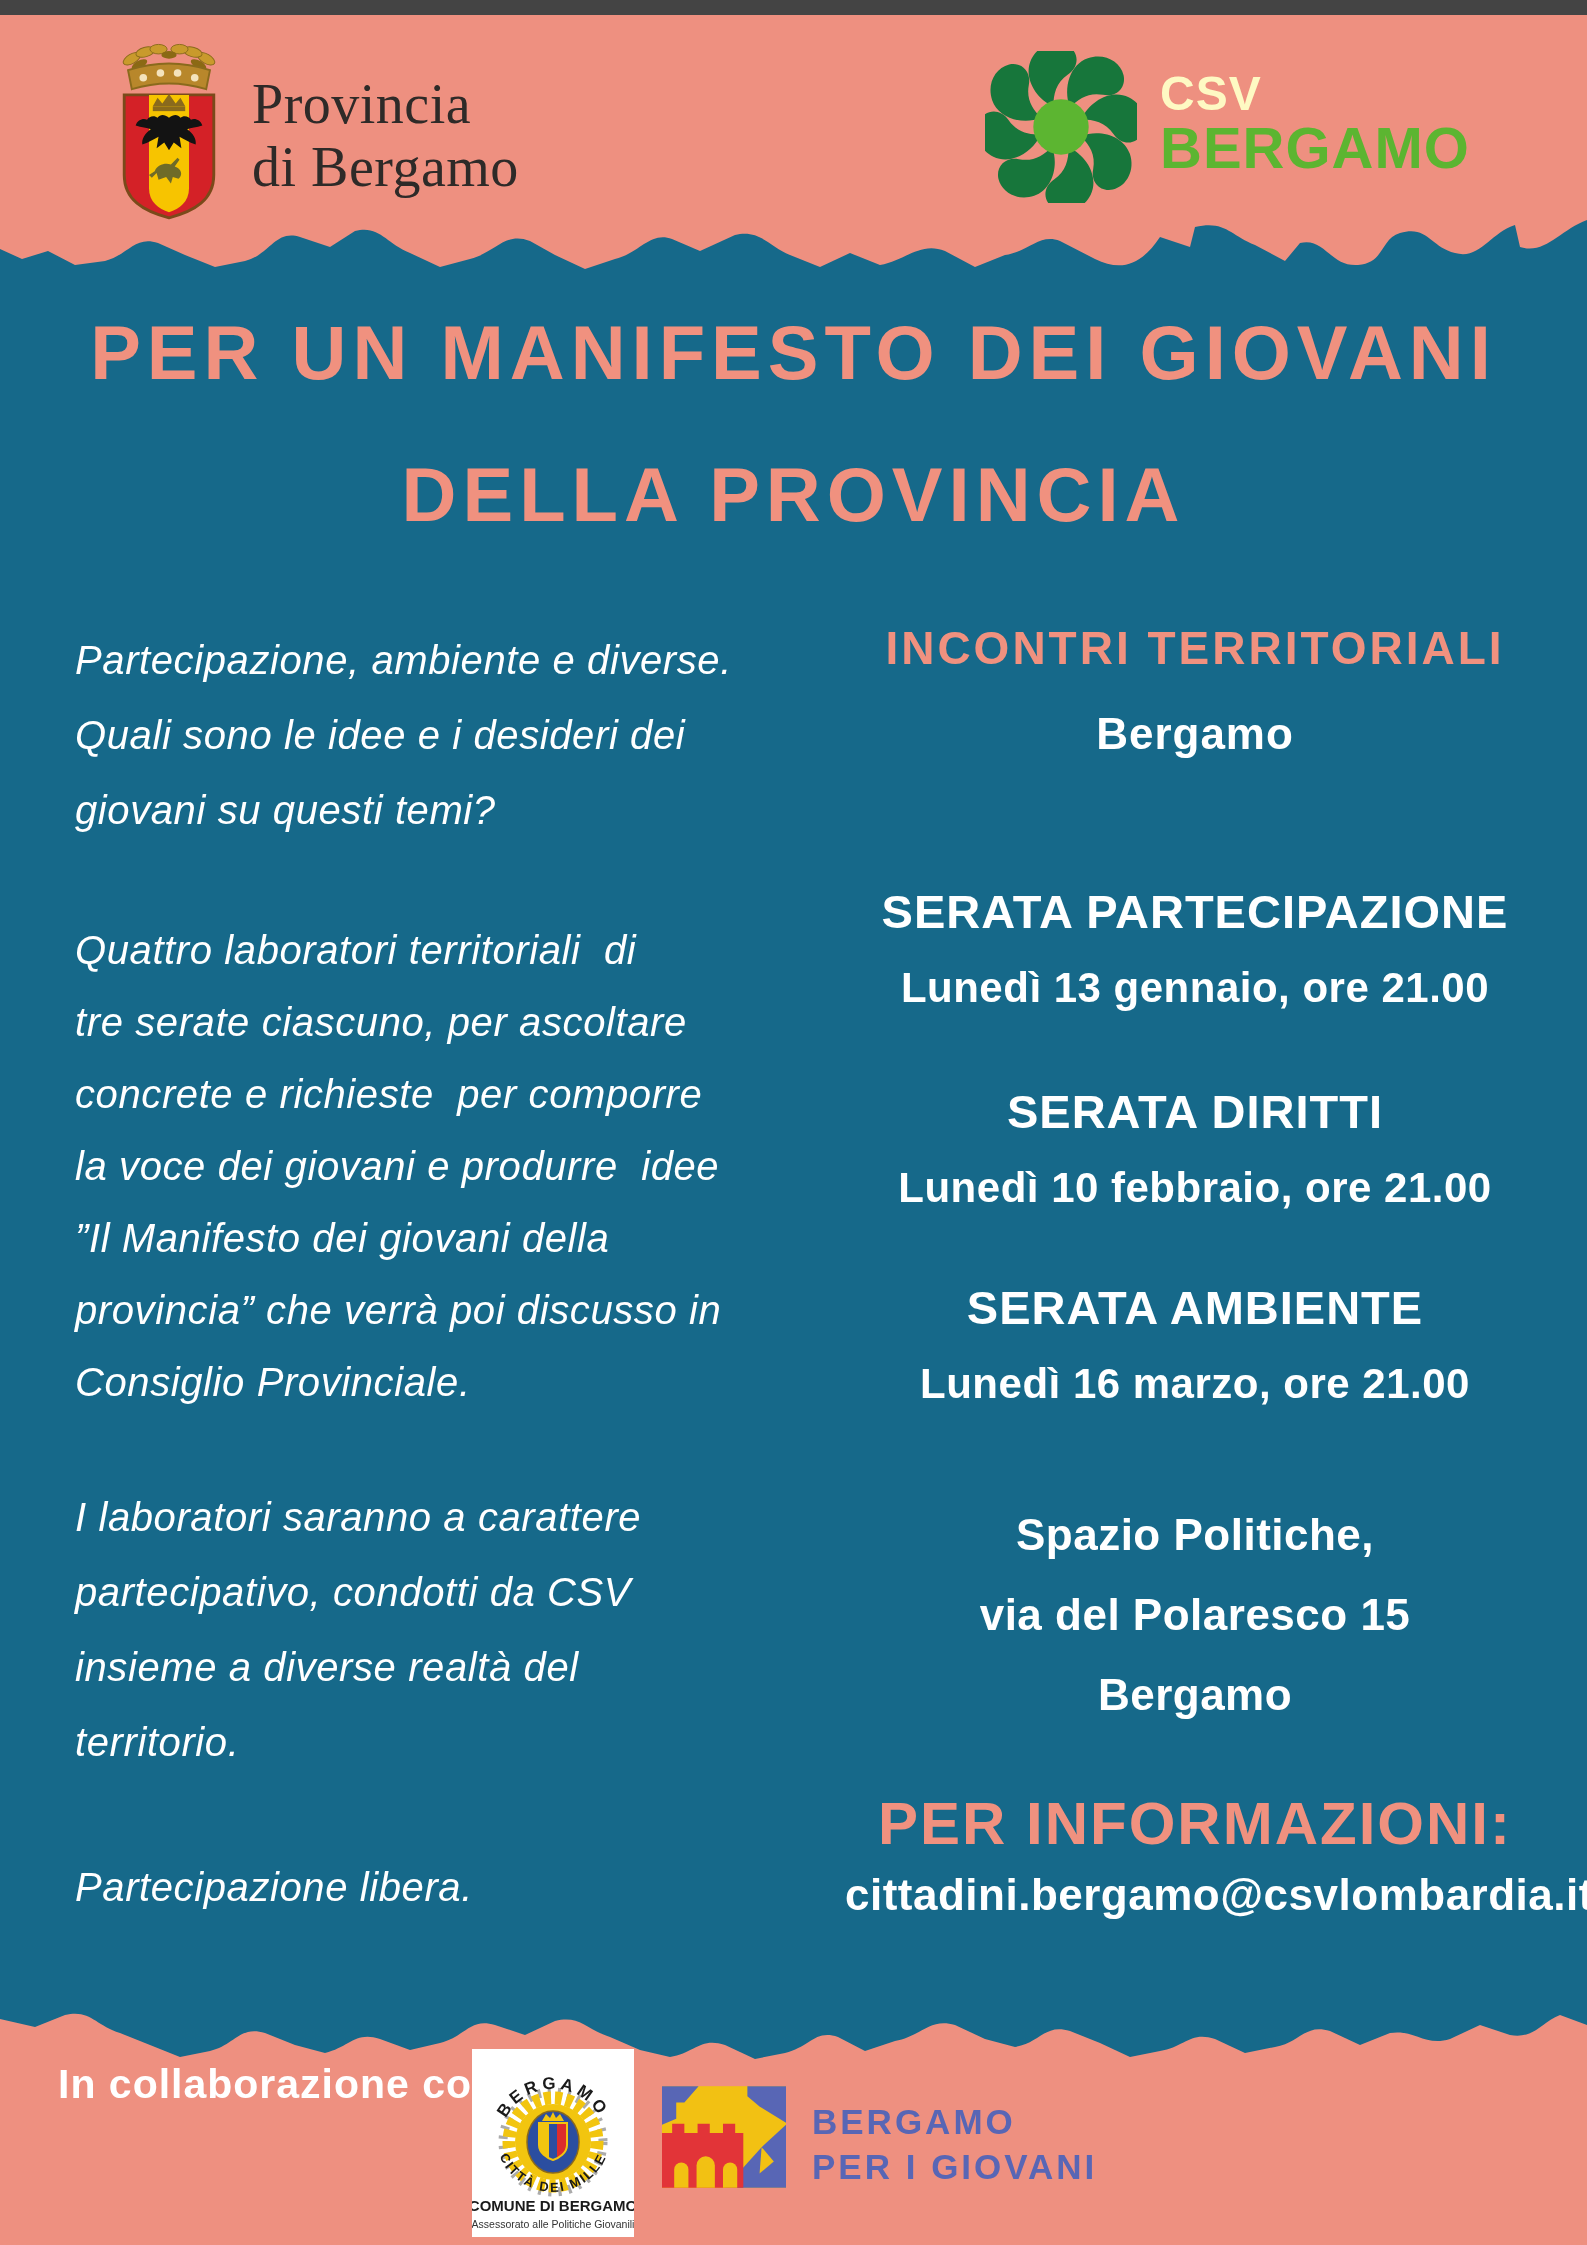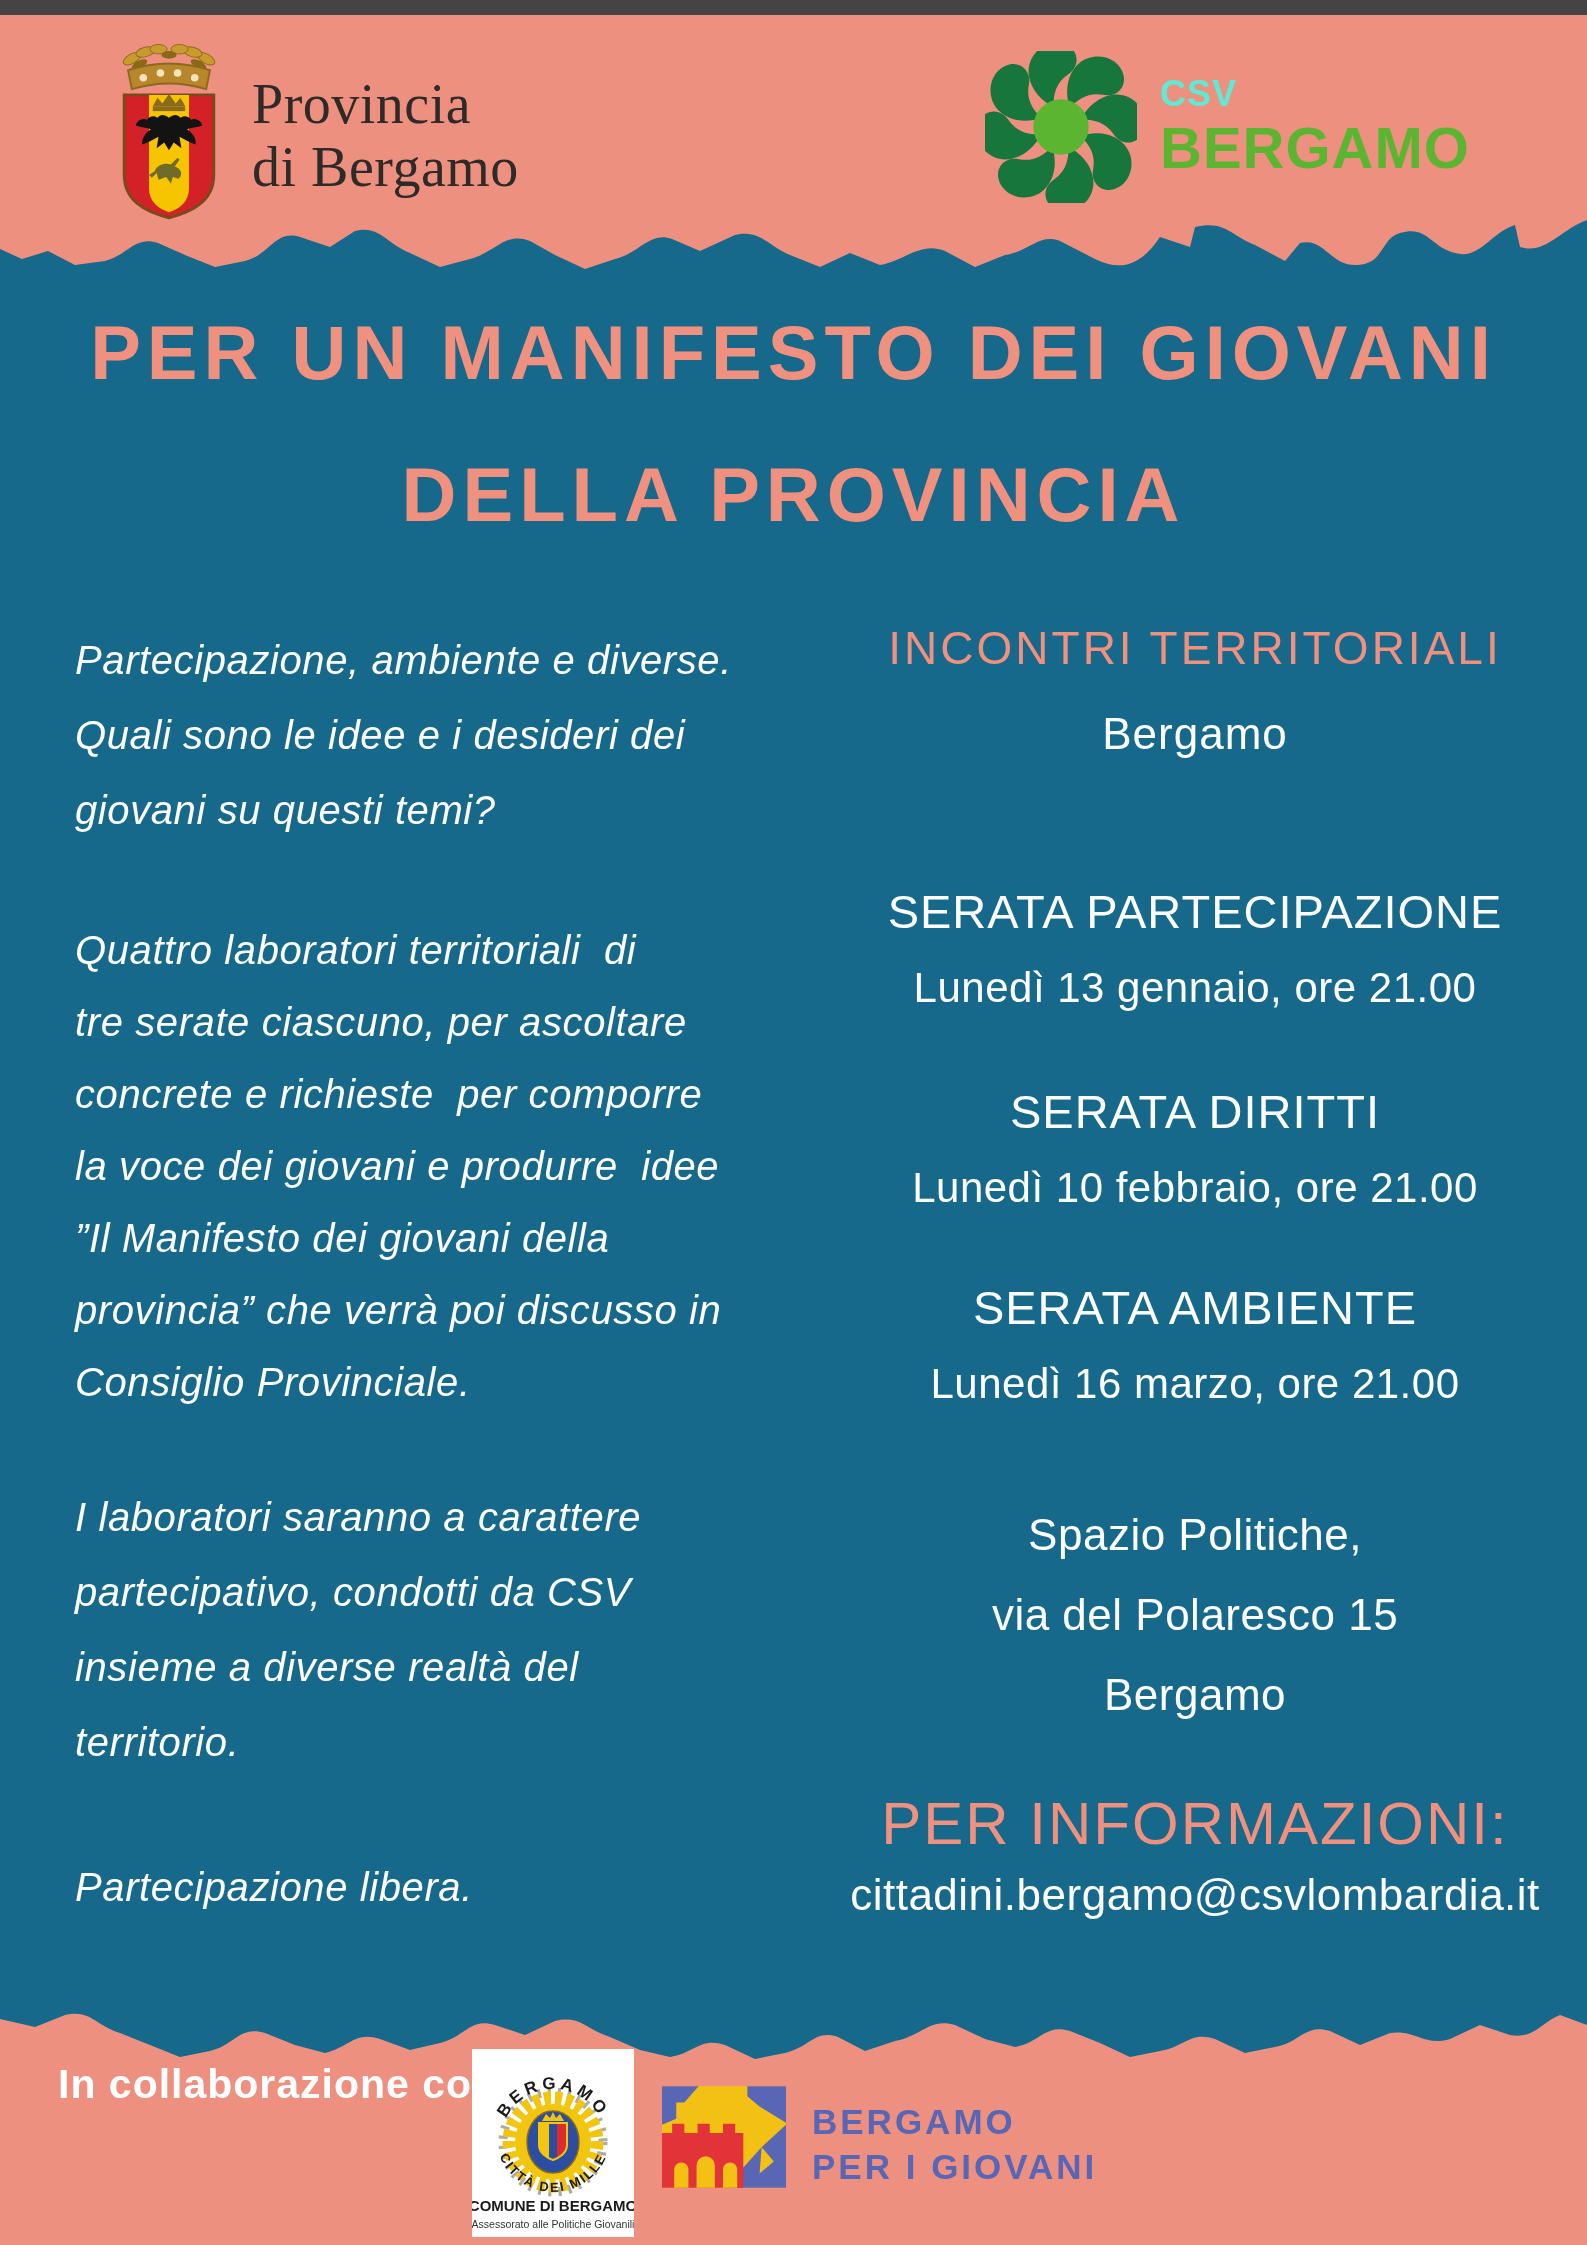--- a/index.html
+++ b/index.html
@@ -14,21 +14,21 @@
 
   
   .provincia-logo{position:absolute;left:88px;top:26px;width:162px;height:186px;}
   .provincia-name{
     position:absolute;left:252px;top:58px;z-index:3;
     font-family:"Liberation Serif", serif;font-size:56px;line-height:63px;
     color:#2E2A28;letter-spacing:0.5px;
   }
   .csv-logo{position:absolute;left:985px;top:36px;width:152px;height:152px;}
   .csv-name{position:absolute;left:1160px;top:56px;z-index:3;font-weight:bold;}
-  .csv-name .csv-top{font-size:36px;line-height:46px;color:#5eead4;letter-spacing:1px;}
+  .csv-name .csv-top{font-size:48px;line-height:46px;color:#fef9c3;letter-spacing:1px;}
   .csv-name .csv-bottom{font-size:58px;line-height:62px;color:#5CB531;letter-spacing:1px;}
 
   
   .title{
     position:absolute;left:0;top:288px;width:100%;text-align:center;z-index:3;
     color:#F0917F;font-weight:bold;font-size:76px;letter-spacing:6px;
   }
   .title .t-line{line-height:100px;}
   .title .t-line+ .t-line{margin-top:42px;}
 
@@ -39,21 +39,21 @@
   }
   .intro .para{margin:0;}
   .intro .para.p2{margin-top:66px;line-height:72px;}
   .intro .para.p3{margin-top:62px;}
   .intro .para.p4{margin-top:70px;}
   .hline{white-space:pre-wrap;}
 
   
   .schedule{
     position:absolute;left:845px;top:606px;width:700px;text-align:center;z-index:3;
-    color:#FFFFFF;font-weight:normal;
+    color:#FFFFFF;font-weight:bold;
   }
   .sch-heading{color:#F0917F;font-size:46px;letter-spacing:3px;line-height:54px;}
   .sch-city{margin-top:34px;font-size:44px;line-height:50px;letter-spacing:1px;}
   .event-name{font-size:47px;line-height:54px;letter-spacing:1px;}
   .event-date{margin-top:24px;font-size:42px;line-height:50px;letter-spacing:0.5px;}
   .event.e1{margin-top:126px;}
   .event.e2{margin-top:72px;}
   .event.e3{margin-top:68px;}
   .venue{margin-top:86px;font-size:44px;line-height:80px;letter-spacing:0.5px;}
   .info-label{margin-top:62px;color:#F0917F;font-size:60px;line-height:54px;letter-spacing:2px;}

